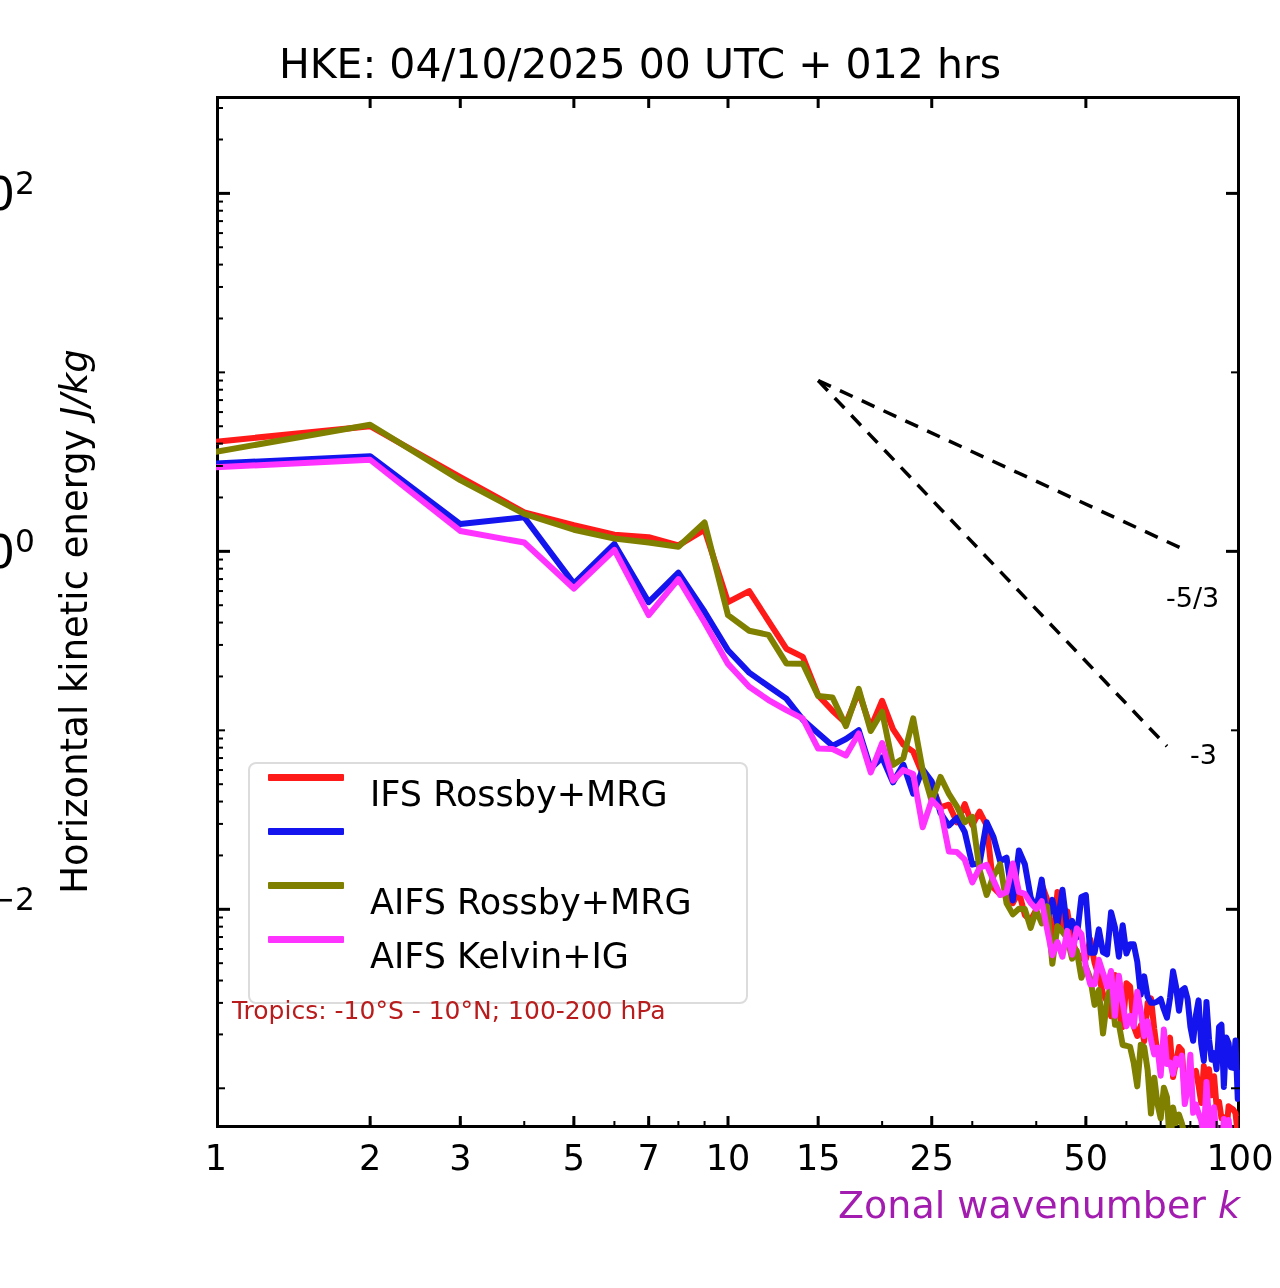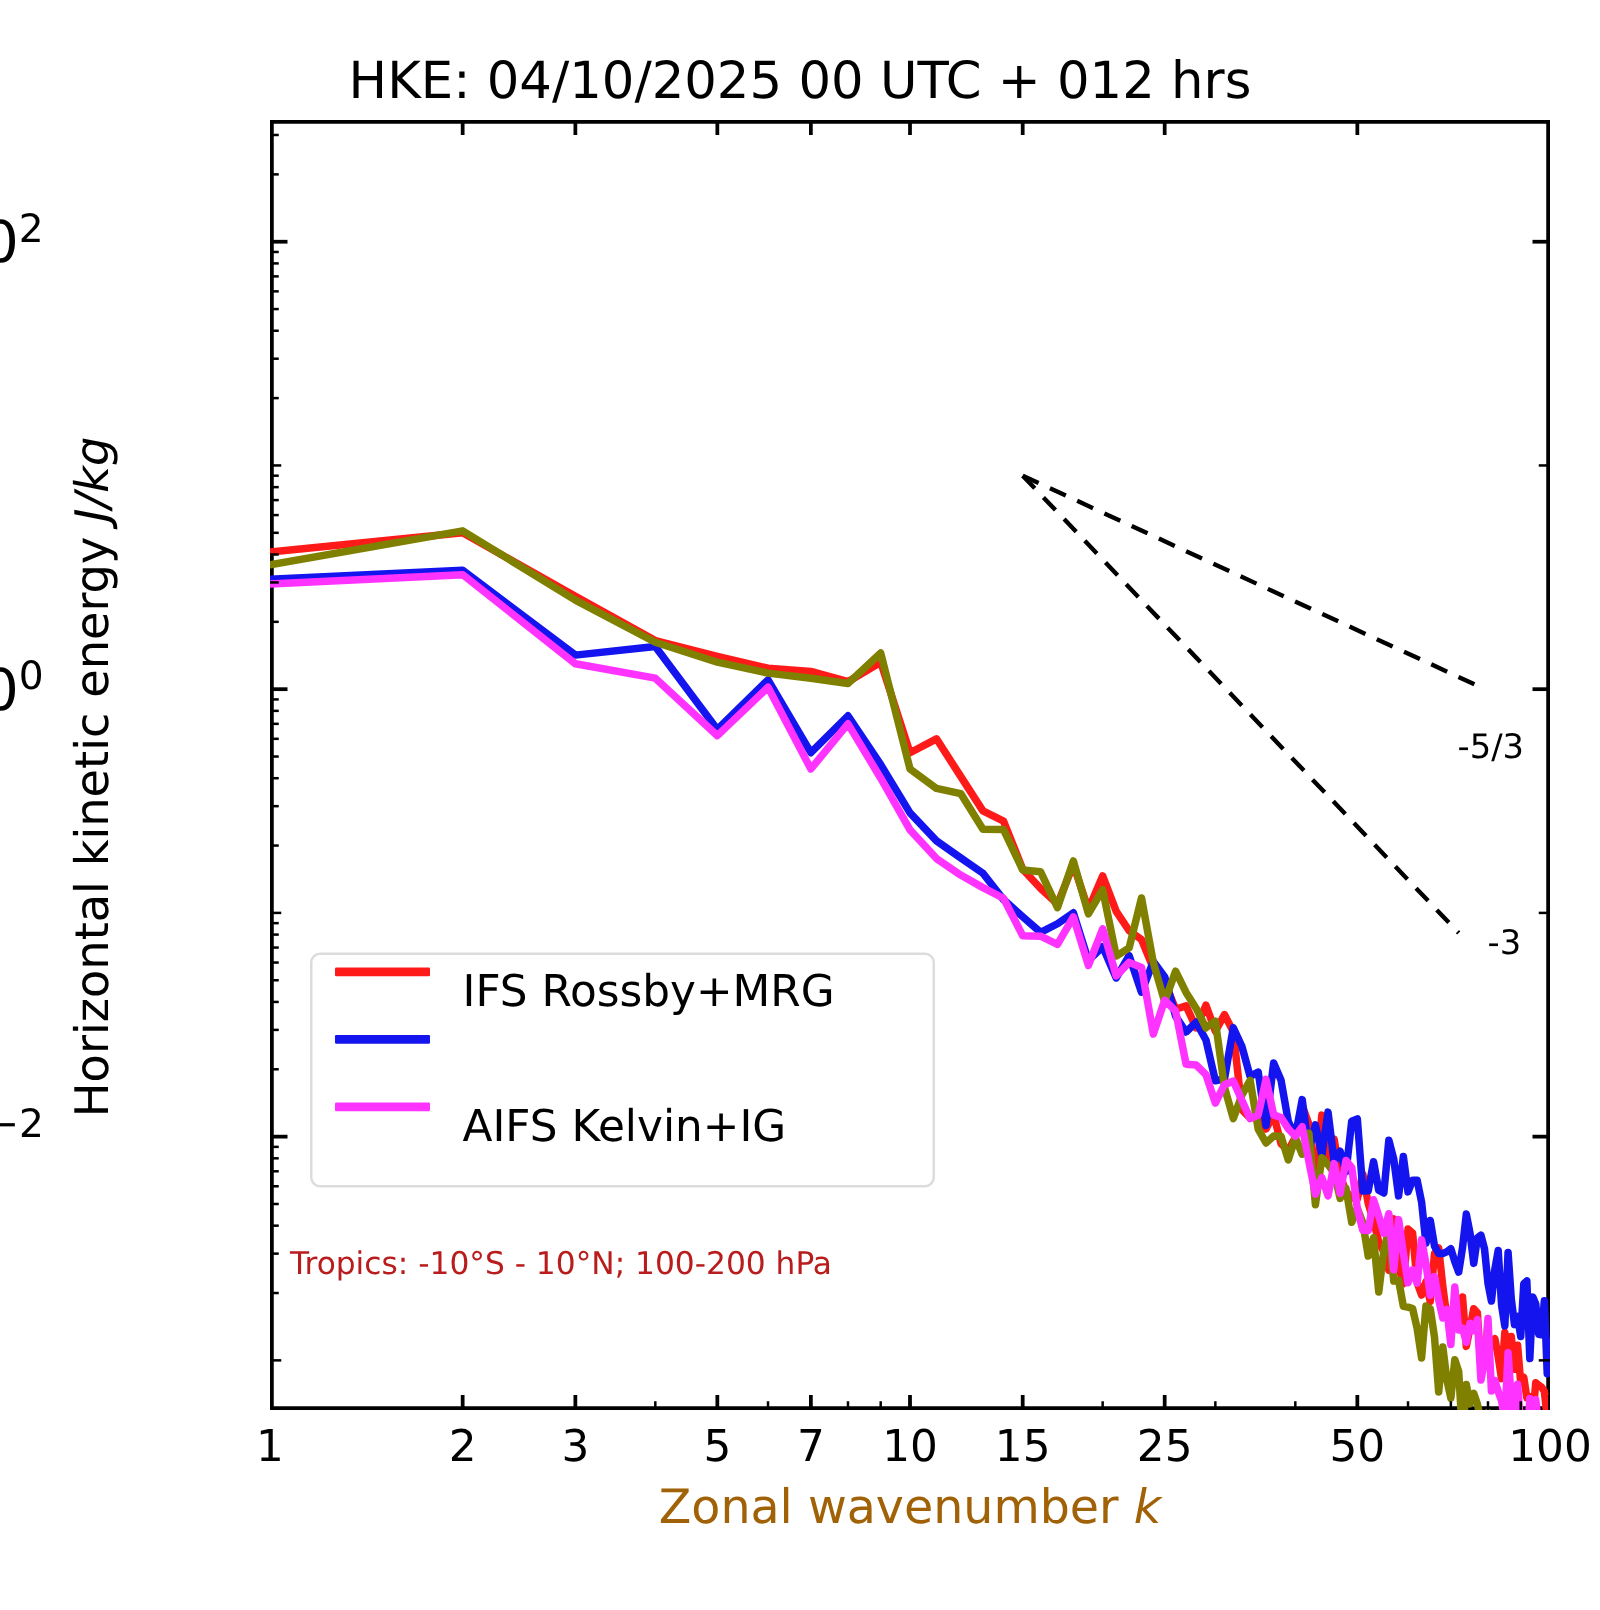--- a/index.html
+++ b/index.html
@@ -34,21 +34,21 @@
     transform:rotate(-90deg);
     transform-origin:50% 50%;
     text-align:center;font-size:37px;color:#000;
     white-space:nowrap;
   }
   .ylabel i{font-style:italic;}
 
   
   .xlabel{
     position:absolute;left:216px;top:1183px;width:1024px;
-    text-align:center;font-size:38px;color:#a16207;
+    text-align:right;font-size:38px;color:#a21caf;
   }
   .xlabel i{font-style:italic;}
 
   
   .xtick{
     position:absolute;top:1138px;
     font-size:35px;color:#000;
     transform:translateX(-50%);
     white-space:nowrap;
   }
@@ -243,20 +243,24 @@
 
   <div class="legend" id="legend">
       <div class="legend-row">
         <div class="legend-swatch" style="background: rgb(255, 26, 26);"></div>
         <div class="legend-text">IFS Rossby+MRG</div>
       </div>
       <div class="legend-row">
         <div class="legend-swatch" style="background: rgb(20, 20, 238);"></div>
       </div>
       <div class="legend-row">
+        <div class="legend-swatch" style="background: rgb(128, 128, 0);"></div>
+        <div class="legend-text">AIFS Rossby+MRG</div>
+      </div>
+      <div class="legend-row">
         <div class="legend-swatch" style="background: rgb(255, 51, 255);"></div>
         <div class="legend-text">AIFS Kelvin+IG</div>
       </div>
     </div>
 
   <div class="annotation">Tropics: -10°S - 10°N; 100-200 hPa</div>
 
   <div class="slope-label" id="slope-53">-5/3</div>
   <div class="slope-label" id="slope-3">-3</div>
 

